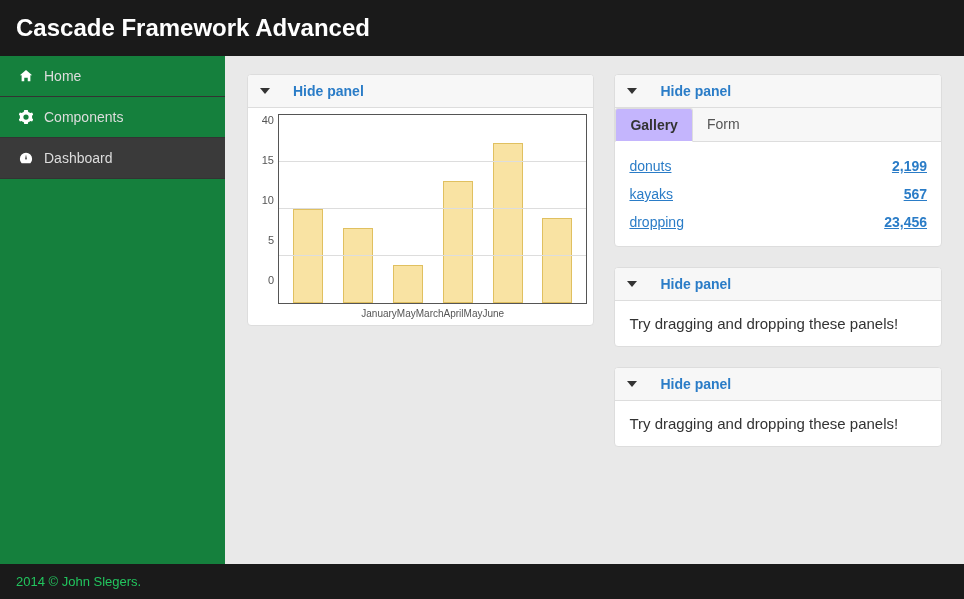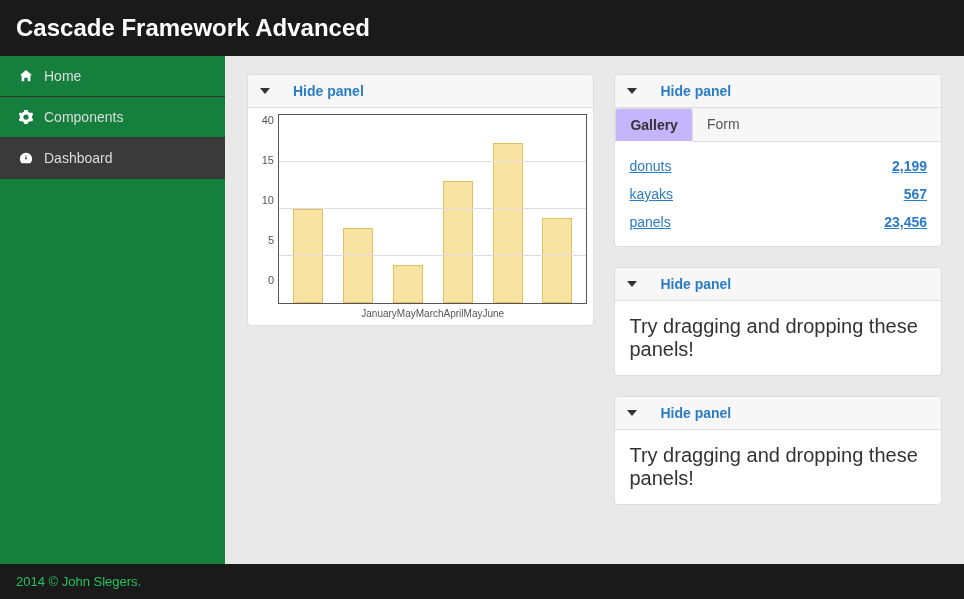--- a/index.html
+++ b/index.html
@@ -14,21 +14,21 @@
     .sidebar-item svg { fill: #fff; }
     .main { flex: 1; padding: 18px 22px; display: flex; gap: 20px; align-items: flex-start; overflow: auto; }
     .col { display: flex; flex-direction: column; gap: 20px; }
     .col-left { width: 350px; }
     .col-right { width: 330px; }
     .panel { background: #fff; border: 1px solid #ddd; border-radius: 4px; overflow: hidden; }
     .panel-header { background: #f7f7f7; border-bottom: 1px solid #ddd; padding: 8px 12px; display: flex; align-items: center; gap: 23px; cursor: pointer; }
     .panel-header .caret { width: 0; height: 0; border-left: 5px solid transparent; border-right: 5px solid transparent; border-top: 6px solid #333; }
     .panel-header a { color: #2a7cc7; font-weight: bold; text-decoration: none; }
     .panel-body { padding: 12px; }
-    .panel-body.text { padding: 14px; font-size: 20px; }
+    .panel-body.text { padding: 14px; font-size: 15px; }
     
     .chart-wrap { padding: 6px 6px 6px 2px; }
     .chart { position: relative; width: 100%; height: 190px; display: flex; }
     .y-axis { width: 28px; display: flex; flex-direction: column; justify-content: space-between; align-items: flex-end; font-size: 11px; color: #555; padding: 0 4px 18px 0; }
     .plot { flex: 1; position: relative; border: 1px solid #555; border-top: 1px solid #555; }
     .gridline { position: absolute; left: 0; right: 0; border-top: 1px solid #ddd; }
     .bars { position: absolute; inset: 0; display: flex; align-items: flex-end; justify-content: space-around; padding: 0 4px; }
     .bar { width: 30px; background: #f9e3a3; border: 1px solid #e0c060; }
     .x-labels { display: flex; justify-content: center; font-size: 10px; color: #555; padding: 4px 0 0 28px; }
     
@@ -130,21 +130,21 @@
         <div class="list">
           <div class="list-row">
             <span>donuts</span>
             <span class="val">2,199</span>
           </div>
           <div class="list-row">
             <span>kayaks</span>
             <span class="val">567</span>
           </div>
           <div class="list-row">
-            <span>panels</span>
+            <span>dropping</span>
             <span class="val">23,456</span>
           </div>
         </div>
       </div>
 
       <div class="panel">
         <div class="panel-header">
           <span class="caret"></span>
           <a>Hide panel</a>
         </div>

